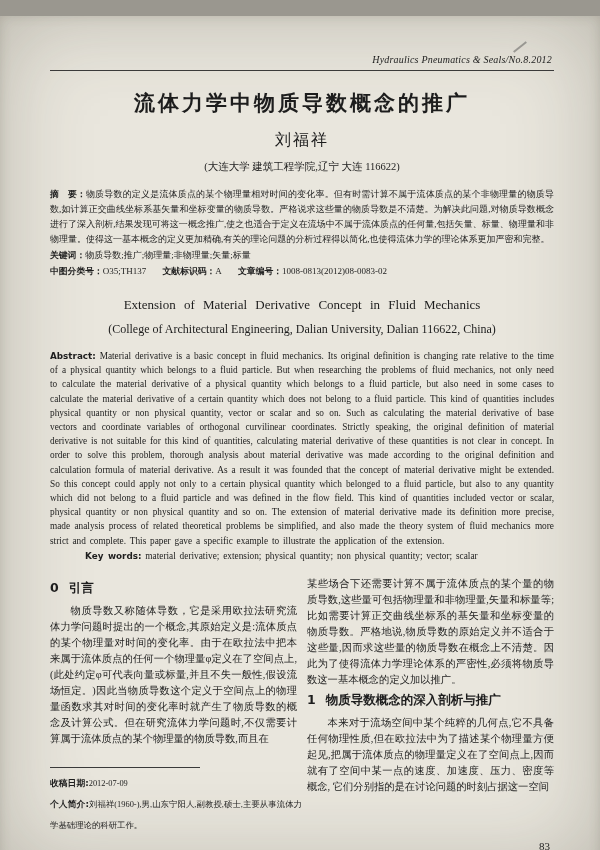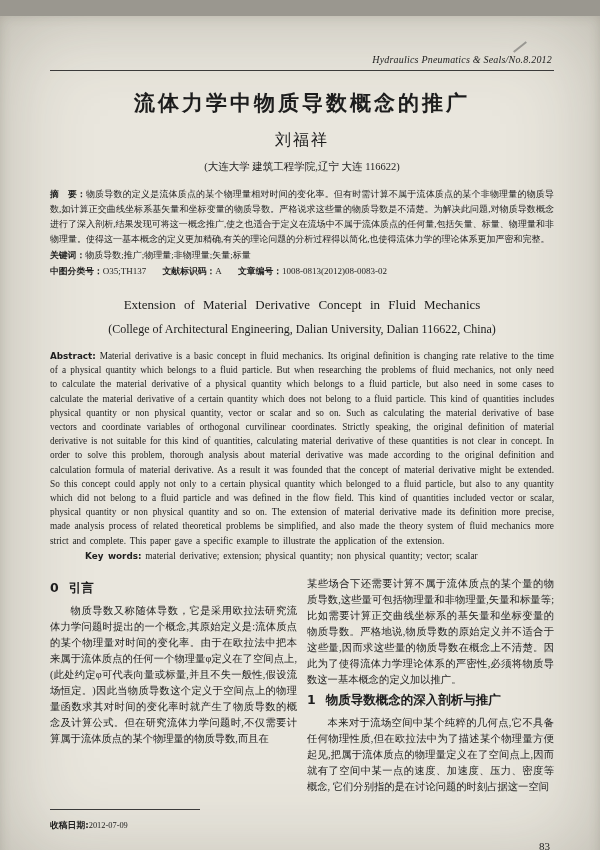--- a/index.html
+++ b/index.html
@@ -108,16 +108,19 @@
       </div>
       <p>本来对于流场空间中某个纯粹的几何点,它不具备任何物理性质,但在欧拉法中为了描述某个物理量方便起见,把属于流体质点的物理量定义在了空间点上,因而就有了空间中某一点的速度、加速度、压力、密度等概念, 它们分别指的是在讨论问题的时刻占据这一空间</p>
     </div>
   </div>
 
   <div class="footnote">
     <div class="footnote-rule"></div>
     <div>
       <span class="lbl">收稿日期:</span><span>2012-07-09</span>
     </div>
+    <div>
+      <span class="lbl">个人简介:</span><span>刘福祥(1960-),男,山东宁阳人,副教授,硕士,主要从事流体力学基础理论的科研工作。</span>
+    </div>
   </div>
 
   <div class="page-number">83</div>
 </div>
 
 </body></html>

